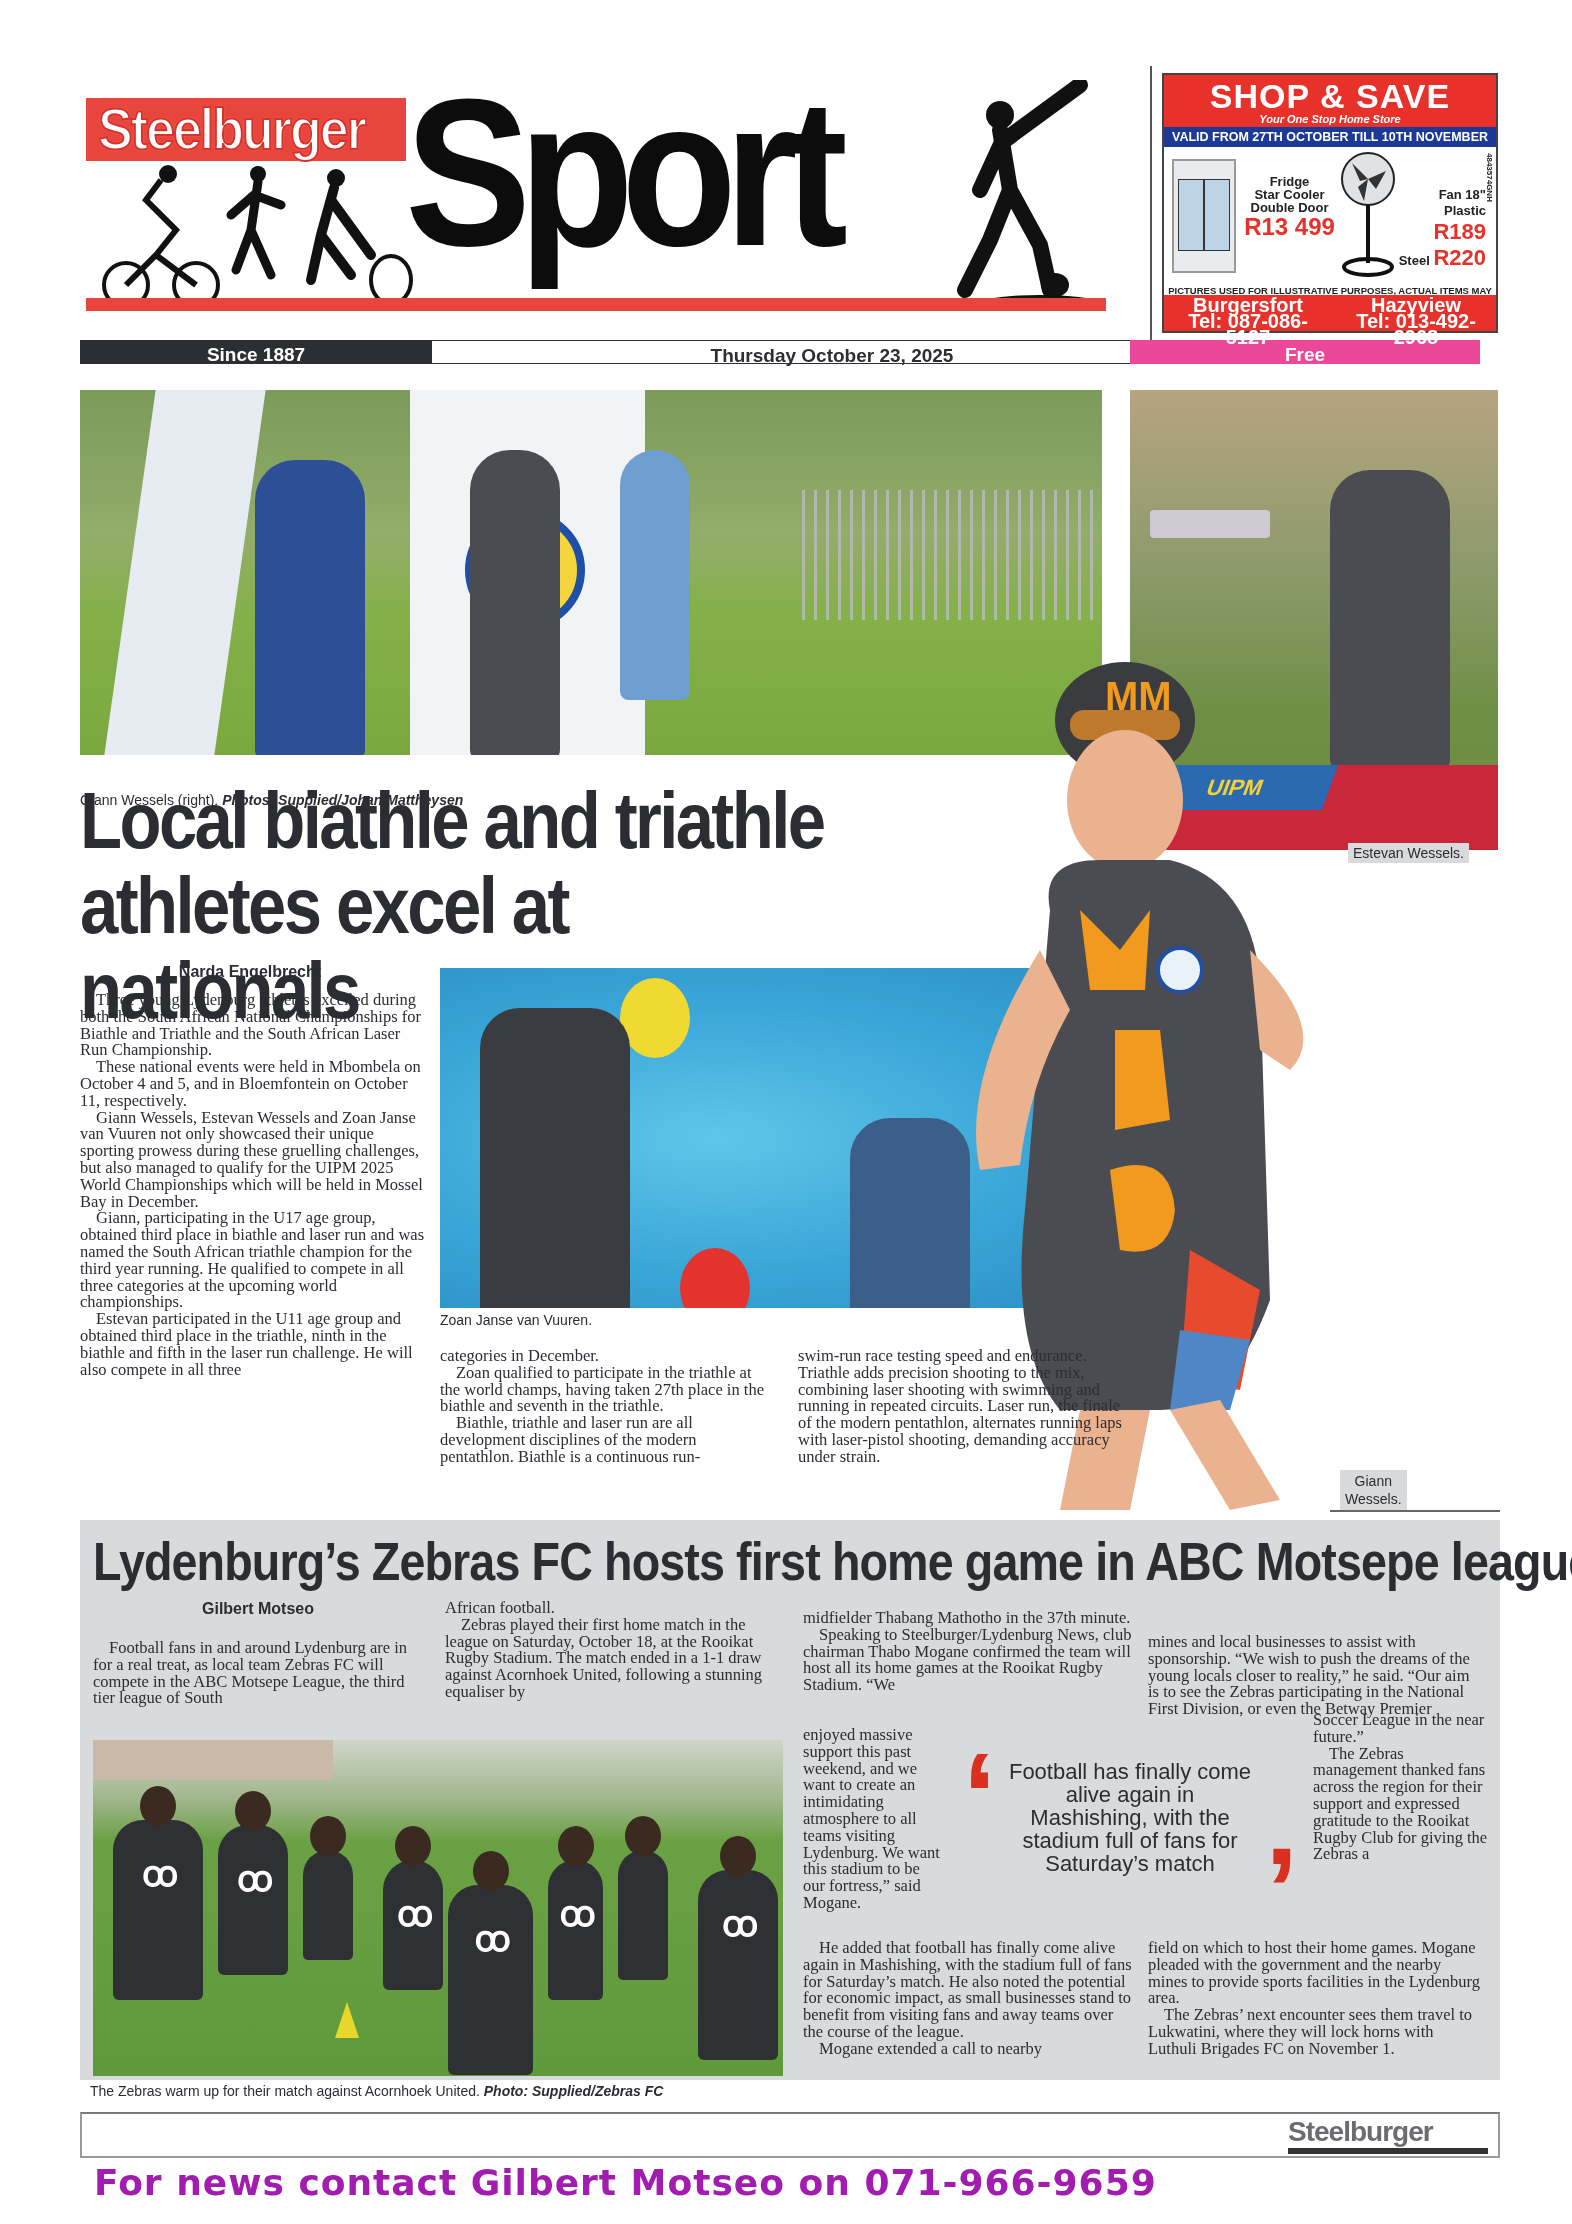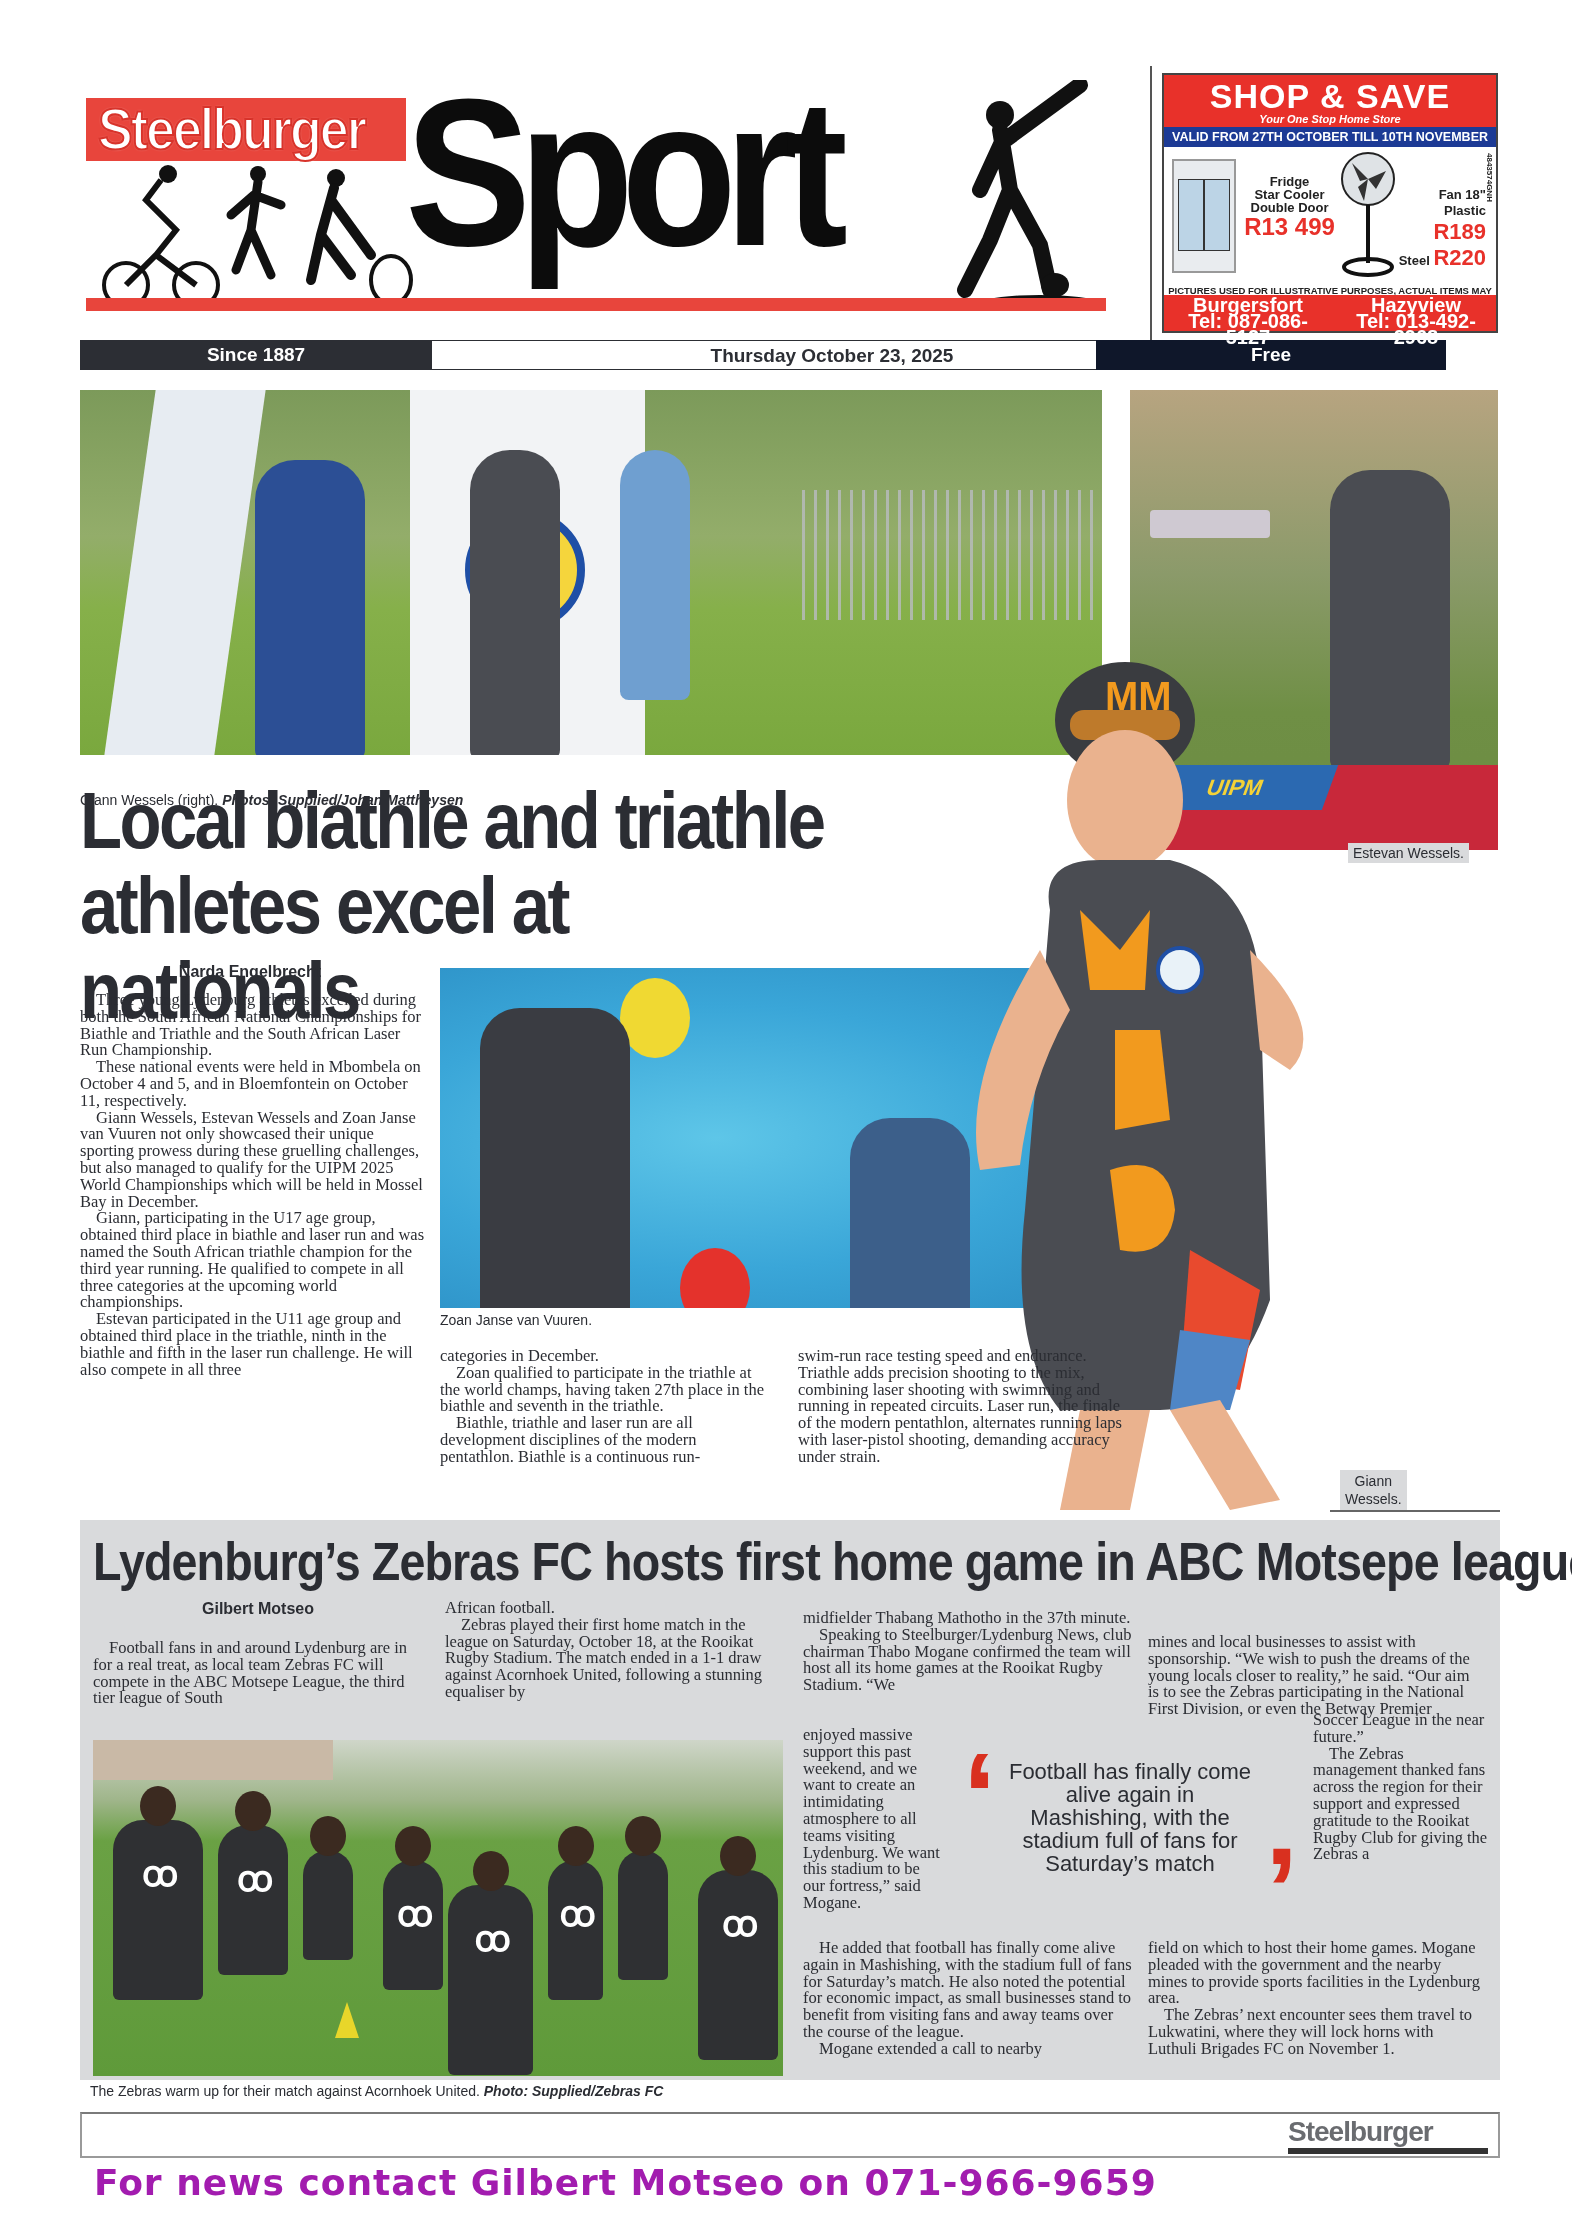--- a/index.html
+++ b/index.html
@@ -9,24 +9,24 @@
   
   .mast-red-tag { left: 86px; top: 98px; width: 320px; height: 63px; background: #e8453c; }
   .mast-red-tag span { display:block; font-family: "Liberation Sans", sans-serif; font-weight: 900; font-size: 52px; color: #fff; letter-spacing: -2px; line-height: 63px; padding-left: 12px; -webkit-text-stroke: 2px #d8332b; text-shadow: 0 0 2px #fff; transform: scaleY(1.1); }
   .mast-sport { left: 405px; top: 78px; font-family: "Liberation Sans", sans-serif; font-weight: 900; font-size: 210px; line-height: 190px; color: #0c0c0c; letter-spacing: -14px; transform: scaleX(0.9); transform-origin: left top; }
   .mast-red-bar { left: 86px; top: 298px; width: 1020px; height: 13px; background: #e8453c; }
   .mast-vline { left: 1150px; top: 66px; width: 2px; height: 274px; background: #555; }
   .figure { fill: #111; }
 
   
   .datebar { left: 80px; top: 340px; width: 1420px; height: 30px; }
-  .datebar .seg { position:absolute; top:0; height:30px; font-family: "Liberation Sans", sans-serif; font-weight:700; font-size:19px; line-height:30px; text-align:center; }
+  .datebar .seg { position:absolute; top:0; height:24px; font-family: "Liberation Sans", sans-serif; font-weight:700; font-size:19px; line-height:30px; text-align:center; }
   .seg-since { left:0; width:352px; background:#2c2e34; color:#fff; }
   .seg-date { left:352px; width:800px; background:#fff; color:#2c2e34; border-top:1px solid #2c2e34; border-bottom:1px solid #2c2e34; }
-  .seg-free { left:1016px; width:350px; background:#0f172a; color:#fff; }
+  .seg-free { left:1050px; width:350px; background:#ec4899; color:#fff; }
 
   
   .ad { left: 1162px; top: 73px; width: 336px; height: 260px; border: 2px solid #444; background: #fff; font-family: "Liberation Sans", sans-serif; }
   .ad-top { position:absolute; left:0; top:0; width:100%; height:52px; background:#e8312a; color:#fff; text-align:center; }
   .ad-title { font-weight:900; font-size:34px; line-height:34px; letter-spacing:1px; padding-top:4px; }
   .ad-sub { font-size:11px; font-style:italic; font-weight:700; line-height:12px; }
   .ad-valid { position:absolute; left:0; top:52px; width:100%; height:20px; background:#1c3a95; color:#fff; font-weight:700; font-size:12.5px; text-align:center; line-height:20px; }
   .ad-body { position:absolute; left:0; top:72px; width:100%; height:140px; }
   .fridge { position:absolute; left:8px; top:12px; width:64px; height:114px; background:#e9ecef; border:2px solid #999; }
   .fridge::before { content:""; position:absolute; left:4px; top:18px; width:24px; height:70px; background:#bcd4e6; border:1px solid #333; }

